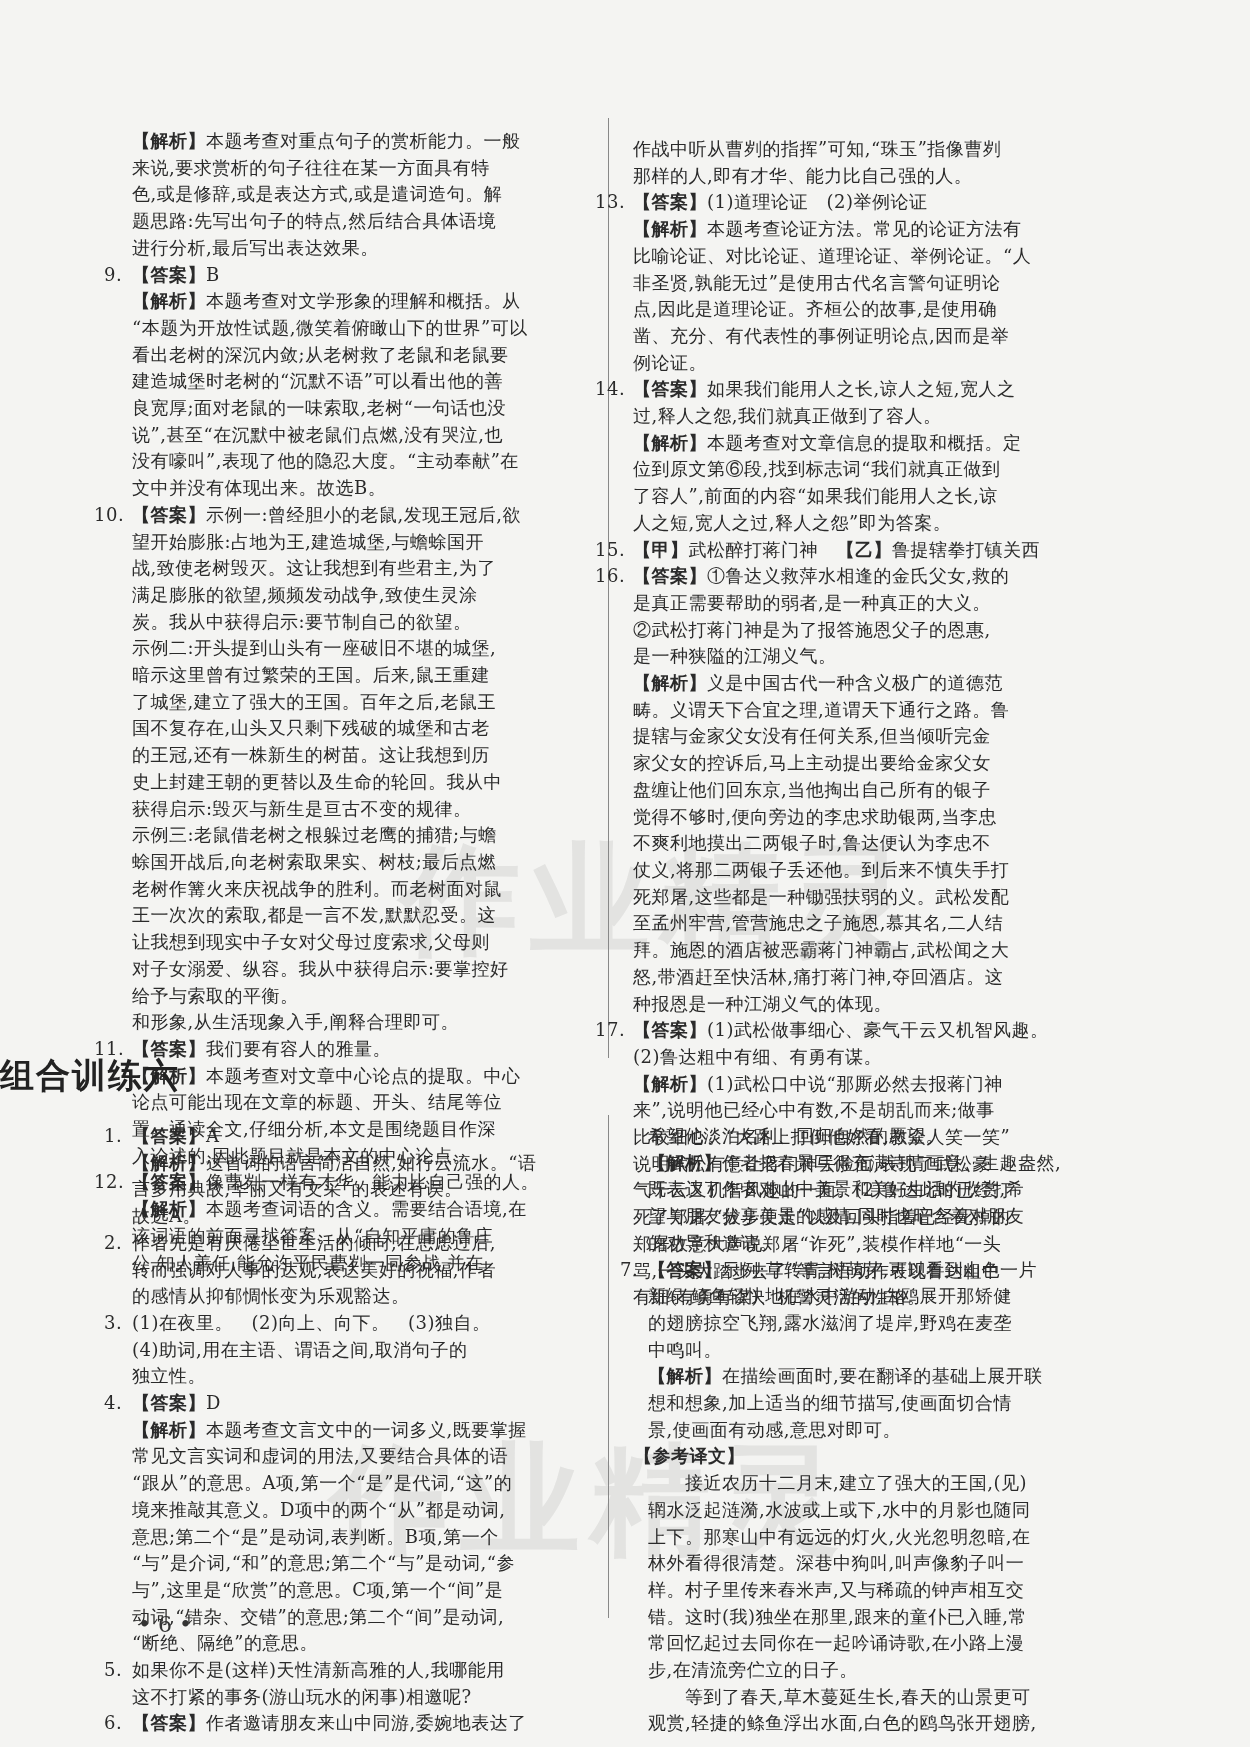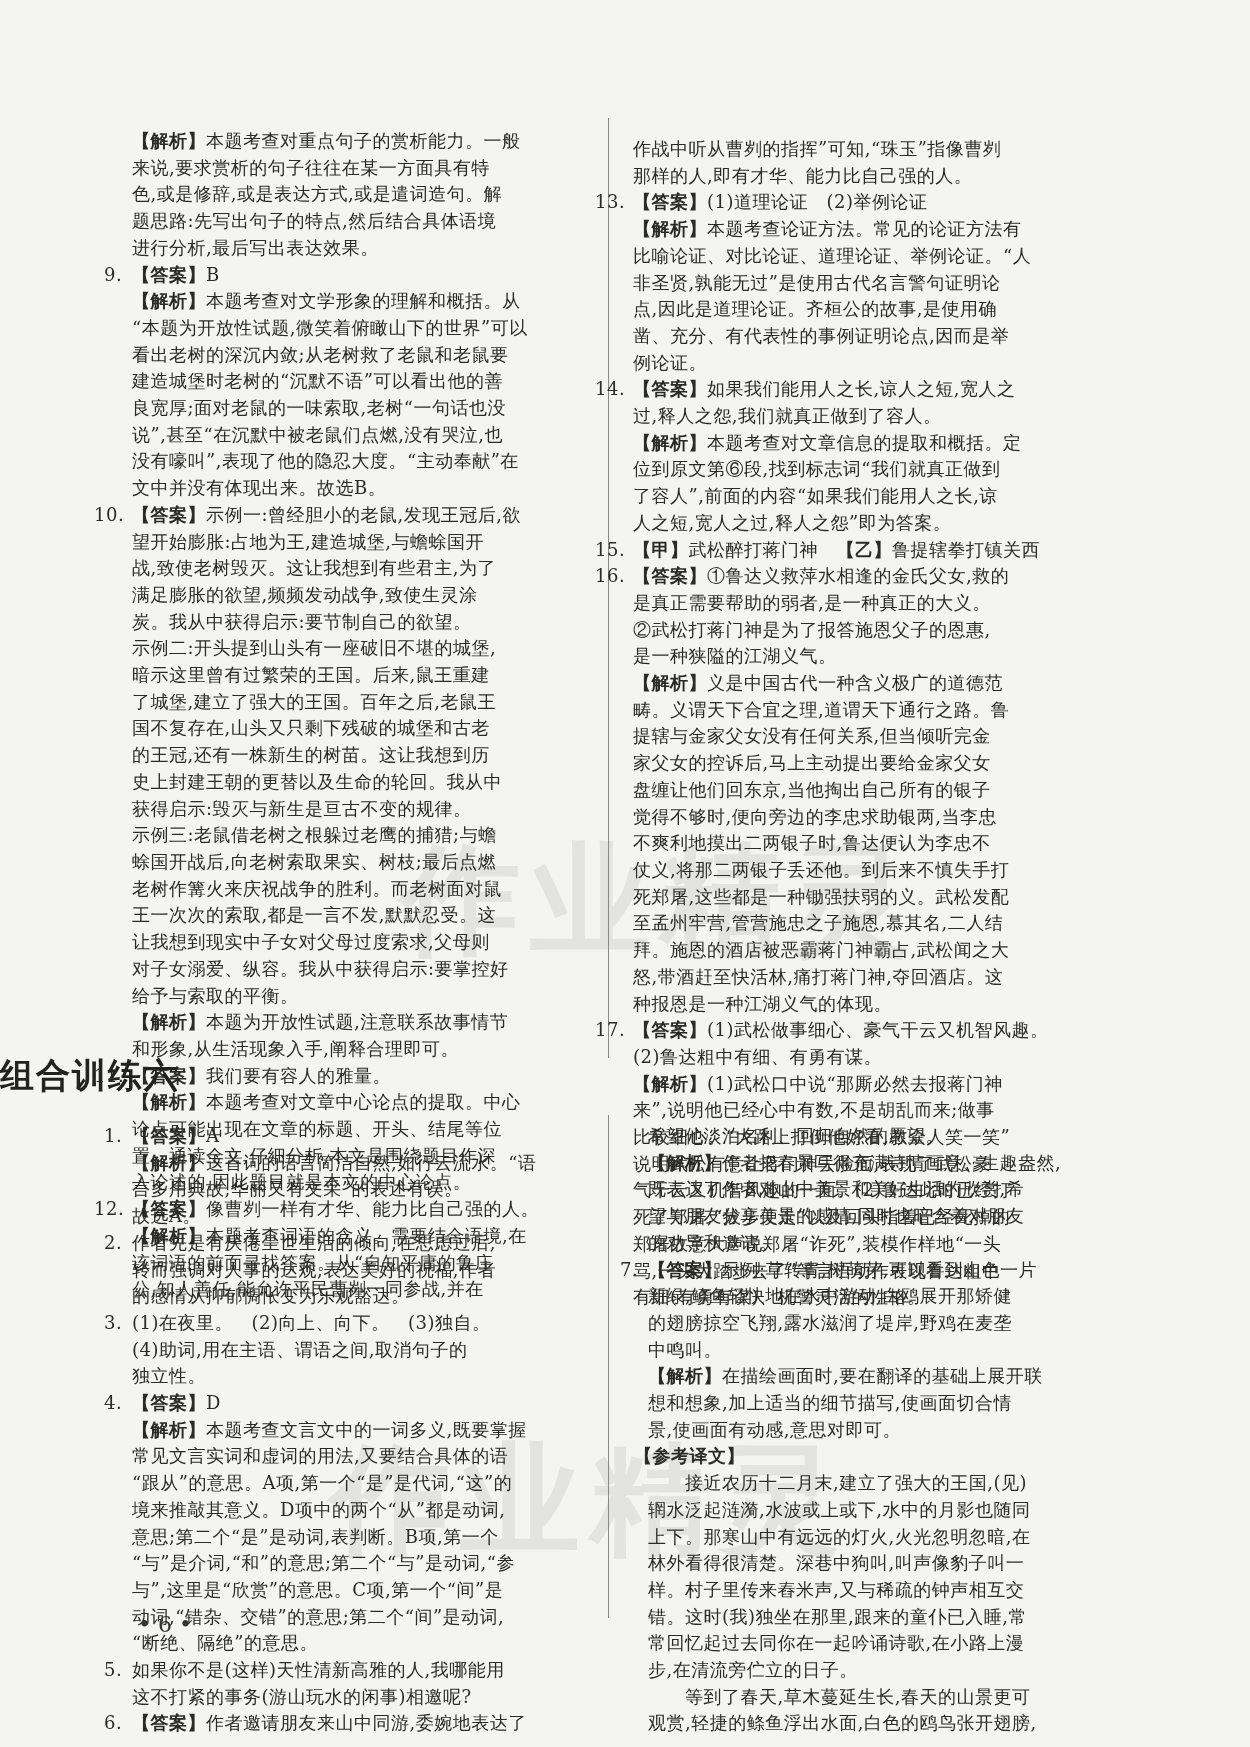--- a/index.html
+++ b/index.html
@@ -96,21 +96,20 @@
         <span class="line">获得启示:毁灭与新生是亘古不变的规律。</span>
         <span class="line">示例三:老鼠借老树之根躲过老鹰的捕猎;与蟾</span>
         <span class="line">蜍国开战后,向老树索取果实、树枝;最后点燃</span>
         <span class="line">老树作篝火来庆祝战争的胜利。而老树面对鼠</span>
         <span class="line">王一次次的索取,都是一言不发,默默忍受。这</span>
         <span class="line">让我想到现实中子女对父母过度索求,父母则</span>
         <span class="line">对子女溺爱、纵容。我从中获得启示:要掌控好</span>
         <span class="line">给予与索取的平衡。</span>
       </div>
       <div class="item">
-        <span class="line"><span class="tag">【解析】</span>本题为开放性试题,注意联系故事情节</span>
         <span class="line">和形象,从生活现象入手,阐释合理即可。</span>
       </div>
       <div class="item">
         <span class="num2">11.</span>
         <span class="line"><span class="tag">【答案】</span>我们要有容人的雅量。</span>
       </div>
       <div class="item">
         <span class="line"><span class="tag">【解析】</span>本题考查对文章中心论点的提取。中心</span>
         <span class="line">论点可能出现在文章的标题、开头、结尾等位</span>
         <span class="line">置。通读全文,仔细分析,本文是围绕题目作深</span>

